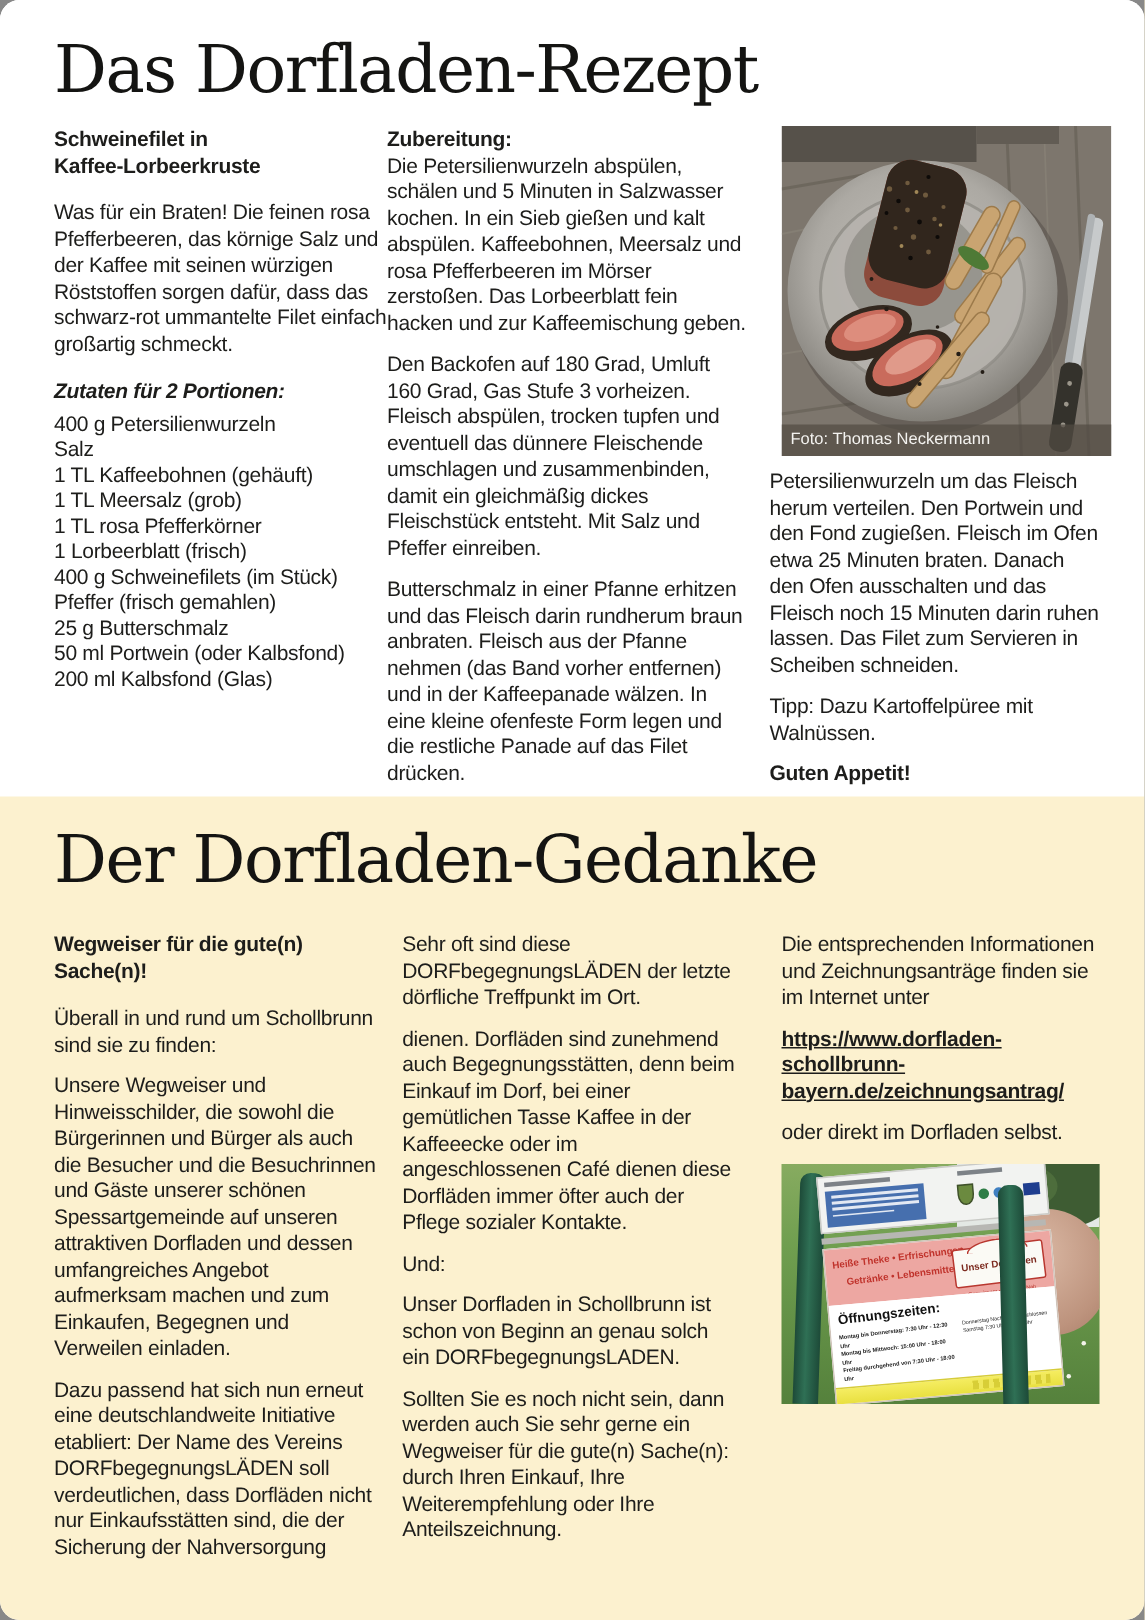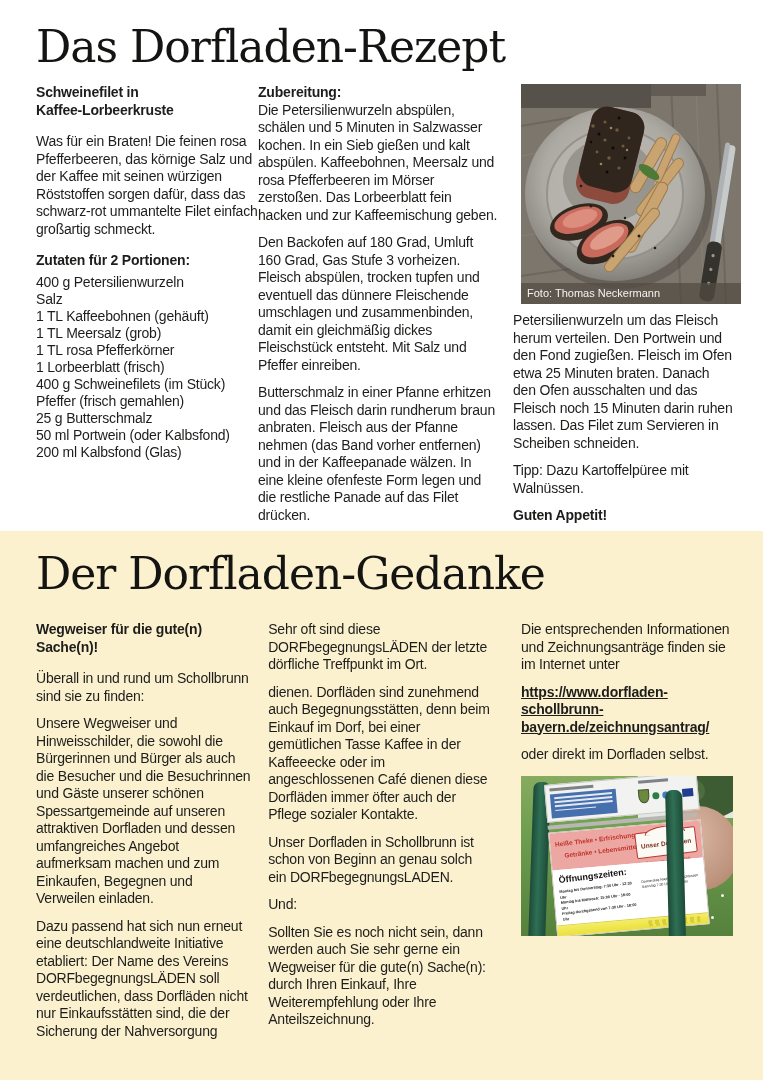--- a/index.html
+++ b/index.html
@@ -2,40 +2,40 @@
 <html><head>
 <meta charset="utf-8">
 <style>
   * { box-sizing: border-box; }
   html,body { margin:0; padding:0; }
   body { background:#888; }
   .page {
     position:relative; width:763px; height:1080px; margin:0 auto;
     background:#ffffff; overflow:hidden;
     font-family:"Liberation Sans","DejaVu Sans",sans-serif;
-    color:#1d1d1b; font-size:14px; line-height:17.5px; letter-spacing:-0.2px;
+    color:#1d1d1b; font-size:14px; line-height:17.5px; letter-spacing:-0.2px;border-radius:13px;
   }
   section { padding:0 30px 0 36px; }
   .sec-recipe { height:531px; padding-top:24px; background:#ffffff; }
   .sec-gedanke { height:549px; padding-top:20px; background:#fcf1cf; }
   .big-title {
     margin:0 0 14px 0; font-family:"DejaVu Serif","Liberation Serif",serif;
     font-weight:normal; font-size:44px; line-height:46px; letter-spacing:-1px; color:#141412;
   }
   .sec-gedanke .big-title { margin-bottom:24px; }
   .cols { display:flex; }
   .col p { margin:0 0 10px 0; }
   .bold { font-weight:bold; }
   .head-lines { font-weight:bold; margin-bottom:14px; }
   .head-lines div { line-height:17.5px; }
   
   .r-col1 { width:222px; }
   .r-col2 { width:241px; margin-right:14px; }
   .r-col3 { width:220px; }
-  .ing-head { font-weight:bold; margin:14px 0 4px 0; }
+  .ing-head { font-weight:bold; margin:14px 0 4px 0;font-style:italic; }
   .ingredients { list-style:none; margin:0; padding:0; }
   .ingredients li { line-height:17px; }
   
   .g-col1 { width:224px; margin-right:16px; }
   .g-col2 { width:233px; margin-right:28px; }
   .g-col3 { width:212px; }
   .doc-link {
     display:block; color:#1d1d1b; font-weight:bold; text-decoration:underline;
     word-break:break-word; margin:0 0 10px 0;
   }
@@ -242,22 +242,22 @@
             <div>Sache(n)!</div>
           </div>
         <p>Überall in und rund um Schollbrunn sind sie zu finden:</p>
         <p>Unsere Wegweiser und Hinweisschilder, die sowohl die Bürgerinnen und Bürger als auch die Besucher und die Besuchrinnen und Gäste unserer schönen Spessartgemeinde auf unseren attraktiven Dorfladen und dessen umfangreiches Angebot aufmerksam machen und zum Einkaufen, Begegnen und Verweilen einladen.</p>
         <p>Dazu passend hat sich nun erneut eine deutschlandweite Initiative etabliert: Der Name des Vereins DORFbegegnungsLÄDEN soll verdeutlichen, dass Dorfläden nicht nur Einkaufsstätten sind, die der Sicherung der Nahversorgung</p>
       </div>
 
       <div class="col g-col2">
         <p>Sehr oft sind diese DORFbegegnungsLÄDEN der letzte dörfliche Treffpunkt im Ort.</p>
         <p>dienen. Dorfläden sind zunehmend auch Begegnungsstätten, denn beim Einkauf im Dorf, bei einer gemütlichen Tasse Kaffee in der Kaffeeecke oder im angeschlossenen Café dienen diese Dorfläden immer öfter auch der Pflege sozialer Kontakte.</p>
+        <p>Und:</p>
         <p>Unser Dorfladen in Schollbrunn ist schon von Beginn an genau solch ein DORFbegegnungsLADEN.</p>
-        <p>Und:</p>
         <p>Sollten Sie es noch nicht sein, dann werden auch Sie sehr gerne ein Wegweiser für die gute(n) Sache(n): durch Ihren Einkauf, Ihre Weiterempfehlung oder Ihre Anteilszeichnung.</p>
       </div>
 
       <div class="col g-col3">
         <p>Die entsprechenden Informationen und Zeichnungsanträge finden sie im Internet unter</p>
         <a class="doc-link" href="#">https://www.dorfladen-schollbrunn-bayern.de/zeichnungsantrag/</a>
         <p>oder direkt im Dorfladen selbst.</p>
 
         <div class="sign-photo">
           <div class="sp-sky"></div>

